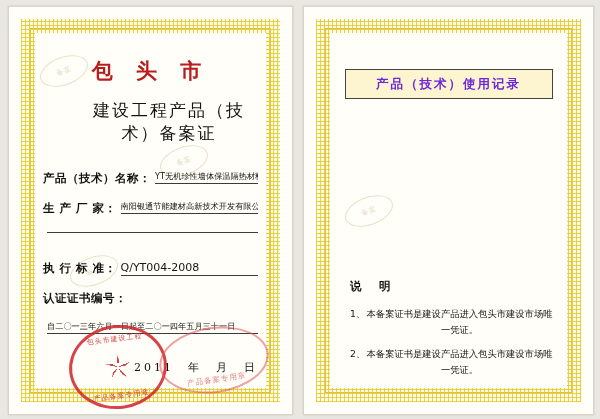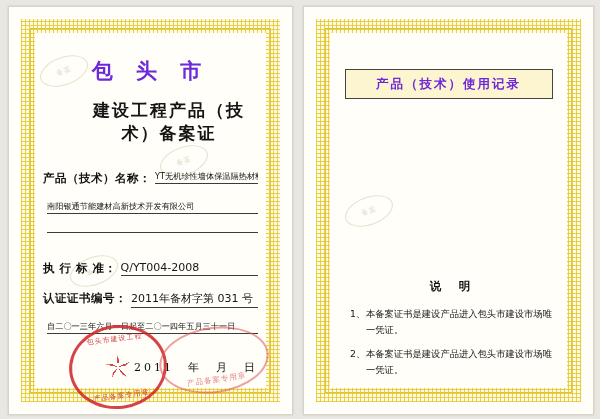--- a/index.html
+++ b/index.html
@@ -66,27 +66,27 @@
   .content-l{
     position:absolute;
     left:34px;top:36px;right:34px;bottom:30px;
   }
   .title1{
     text-align:center;
     font-family:"DejaVu Serif", serif;
     font-weight:bold;
     font-size:21px;
     letter-spacing:8px;
-    color:#6d28d9;
+    color:#b91c1c;
     margin-top:14px;
   }
   .title2{
     text-align:center;
     font-family:"DejaVu Serif", serif;
-    font-weight:bold;
+    font-weight:normal;
     font-size:17px;
     letter-spacing:2px;
     color:#141414;
     margin-top:14px;
     margin-left:37px;
   }
   .fields{
     margin-top:26px;
   }
   .field{
@@ -198,38 +198,38 @@
     margin:10px auto 0 auto;
     width:206px;
     height:125px;
     border:1px solid transparent;
   }
   .notes{
     position:absolute;
     left:16px;right:10px;top:238px;
   }
   .notes-head{
-    text-align:center;
+    text-align:left;
     font-family:"DejaVu Serif", serif;
     font-weight:bold;
     font-size:11.5px;
     letter-spacing:3px;
     color:#111;
     margin-bottom:12px;
   }
   .note{
     display:flex;
     font-family:"DejaVu Sans", sans-serif;
     font-size:9.3px;
     color:#141414;
     line-height:1.75;
     margin-bottom:7px;
   }
   .note-num{width:16px;flex:none;}
-  .note-txt{flex:1;}
+  .note-txt{flex:1;text-align:center;}
 </style>
 </head>
 <body>
 
 <div class="page">
   <div class="scan-bg"></div>
 
   <div class="panel panel-left">
     <div class="frame">
       <div class="frame-inner"></div>
@@ -243,32 +243,32 @@
     <div class="content-l">
       <div class="title1">包 头 市</div>
       <div class="title2">建设工程产品（技术）备案证</div>
 
       <div class="fields">
         <div class="field">
           <span class="f-label">产品（技术）名称：</span>
           <span class="f-value small">YT无机珍性墙体保温隔热材料</span>
         </div>
         <div class="field">
+          <span class="f-label">生 产 厂 家：</span>
           <span class="f-value small">南阳银通节能建材高新技术开发有限公司</span>
         </div>
         <div class="field">
           <span class="f-value empty"></span>
         </div>
         <div class="field">
           <span class="f-label">执 行 标 准：</span>
           <span class="f-value">Q/YT004-2008</span>
         </div>
         <div class="field">
           <span class="f-label">认证证书编号：</span>
-          <span class="f-value">2011年备材字第 031 号</span>
         </div>
         <div class="field">
           <span class="f-value small">自二〇一三年六月一日起至二〇一四年五月三十一日</span>
         </div>
       </div>
 
       <div style="margin-top:22px;text-align:right;font-family:'DejaVu Serif',serif;font-size:11px;letter-spacing:3px;color:#111;padding-left:34px;">2011　年　月　日</div>
     </div>
 
     <div class="seal">

